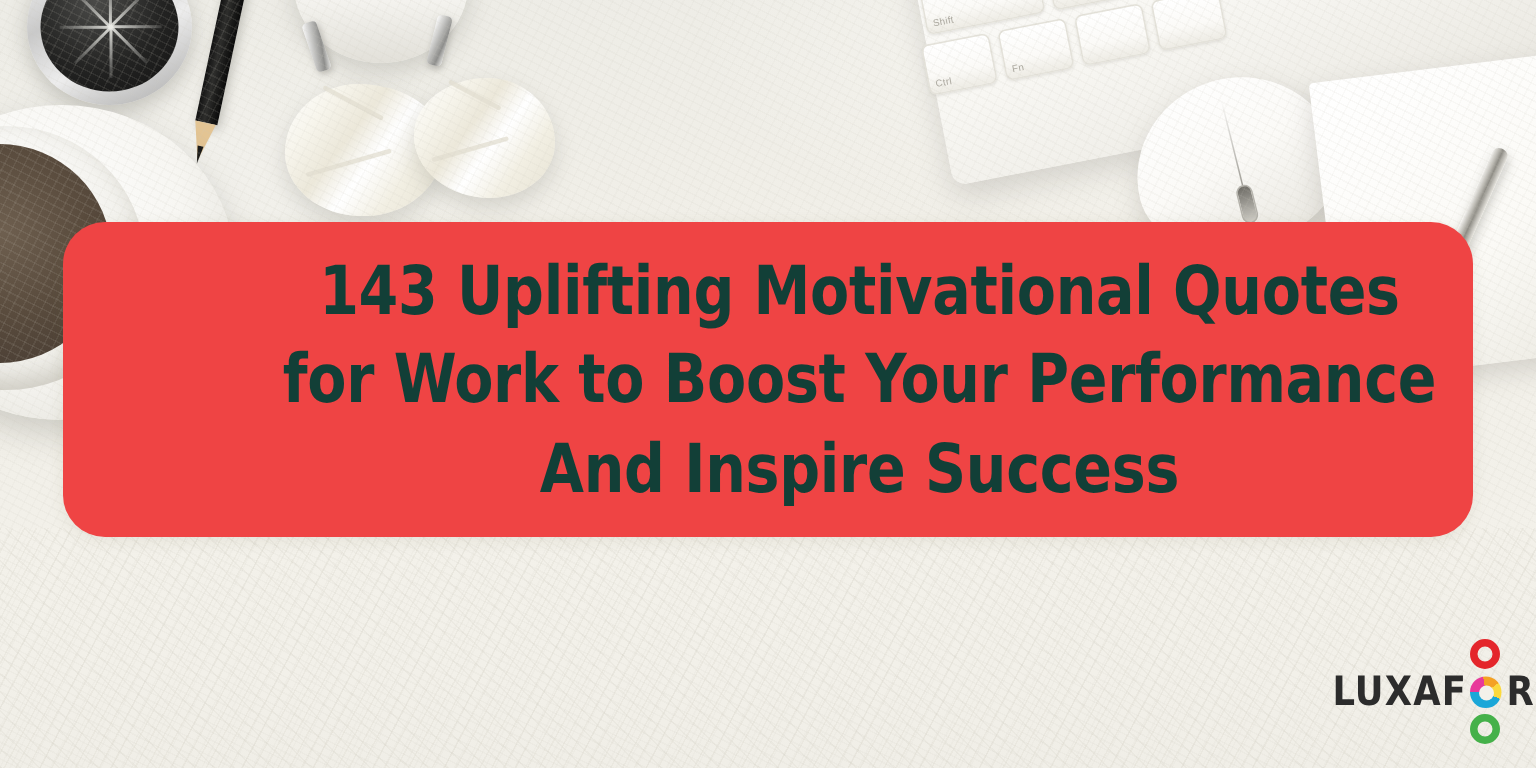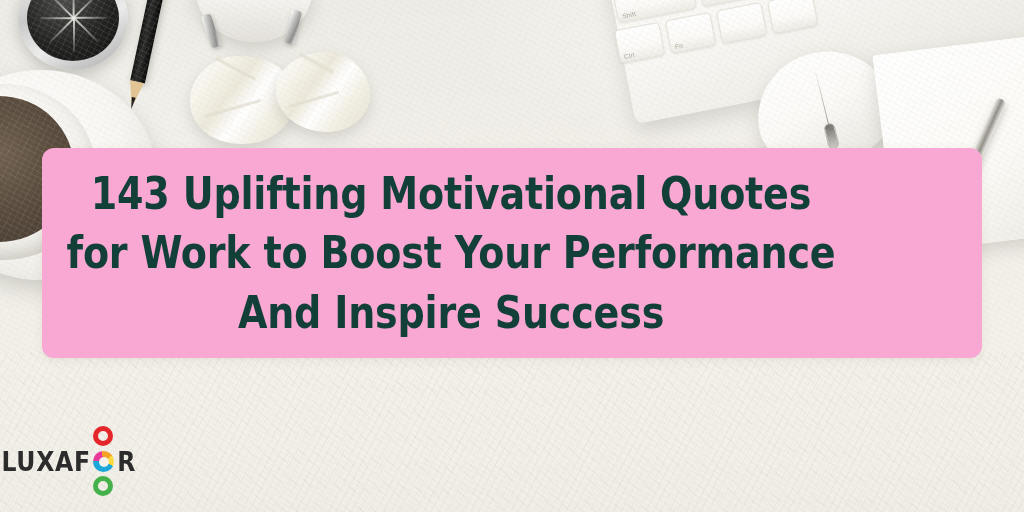--- a/index.html
+++ b/index.html
@@ -137,35 +137,35 @@
     transform:rotate(24deg); border-radius:5px;
     background:linear-gradient(90deg,#f4f3f0 0%,#bab8b1 34%,#8f8d86 56%,#e8e6e0 100%);
     box-shadow:2px 3px 7px rgba(100,98,90,.30); }
   .pen::after { content:""; position:absolute; bottom:-18px; left:1px; width:0; height:0;
     border-left:4.5px solid transparent; border-right:4.5px solid transparent;
     border-top:20px solid #4a4946; }
 
   
   .banner {
     position:absolute; left:42px; top:148px; width:940px; height:210px;
-    background:#f9a8d4; border-radius:12px;
-    display:flex; align-items:center; justify-content:flex-start;
+    background:#ef4444; border-radius:28px;
+    display:flex; align-items:center; justify-content:flex-end;
     box-shadow:0 2px 10px rgba(120,110,70,.10);
   }
   .headline {
     font-family:"DejaVu Sans Condensed","Liberation Sans Narrow","Liberation Sans", sans-serif;
     font-weight:700; color:#123f37; font-size:45px; line-height:1.32;
     text-align:center; letter-spacing:-.2px;
     transform:scaleX(.94); transform-origin:center;
     white-space:pre-line;
   }
 
   
   .logo { position:absolute; left:0; right:0; top:424px; height:74px;
-    display:flex; align-items:center; justify-content:flex-start; }
+    display:flex; align-items:center; justify-content:flex-end; }
   .logo-inner { position:relative; display:flex; align-items:center; }
   .logo-word {
     font-family:"DejaVu Sans Condensed","Liberation Sans Narrow","Liberation Sans", sans-serif;
     font-weight:700; font-size:27px; color:#2c2c2c;
     letter-spacing:.8px; transform:scaleX(.97);
   }
   .rings { position:relative; width:24px; height:74px; margin-left:1px; }
   .ring { position:absolute; left:0; width:20px; height:20px; border-radius:50%; }
   .ring.top    { top:2px;  border:5.5px solid #e4262b; }
   .ring.bottom { top:52px; border:5.5px solid #45b14a; }

